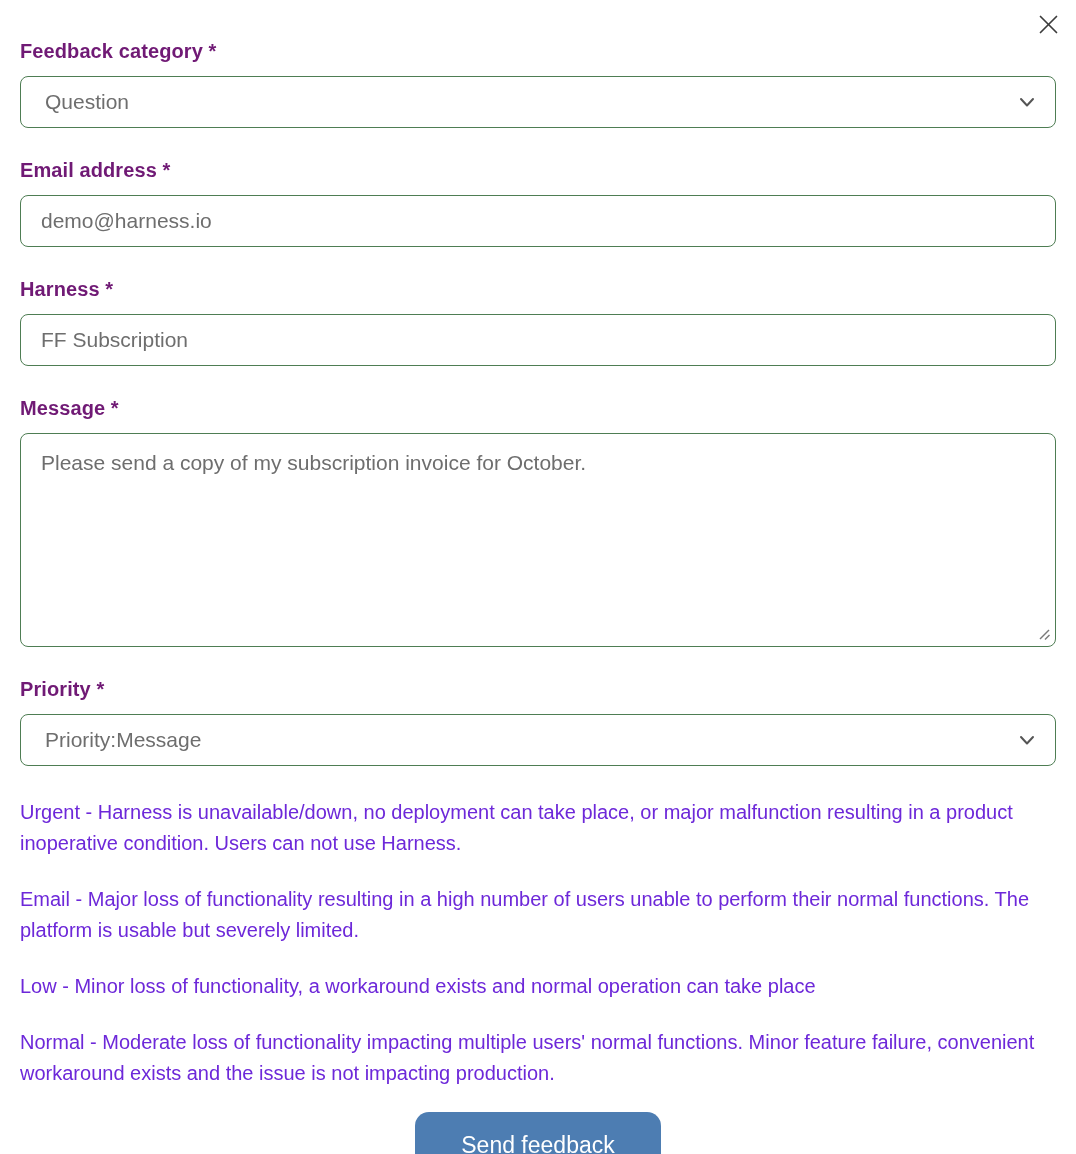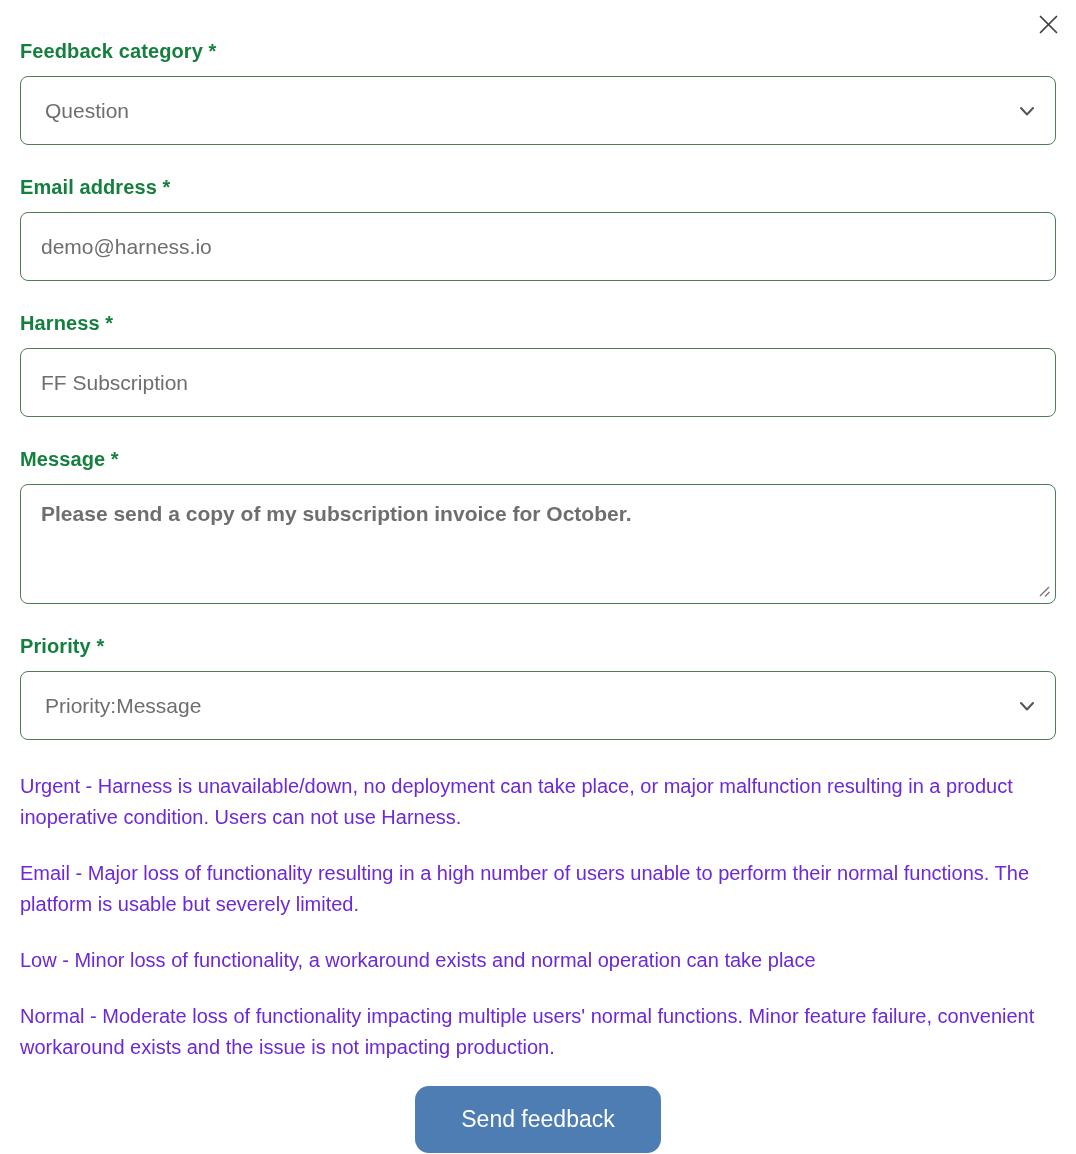--- a/index.html
+++ b/index.html
@@ -23,29 +23,29 @@
     display: flex;
     align-items: center;
     justify-content: center;
     cursor: pointer;
     background: none;
     border: none;
   }
   .field { margin-bottom: 31px; }
   .field-label {
     display: block;
-    color: #15803d;
+    color: #701a75;
     font-size: 20px;
     font-weight: bold;
     margin-bottom: 13px;
     letter-spacing: 0.1px;
   }
   .control {
     width: 100%;
-    height: 69px;
+    height: 52px;
     border: 1px solid #4e7d53;
     border-radius: 8px;
     background: #ffffff;
     font-family: "Liberation Sans", "DejaVu Sans", sans-serif;
     font-size: 21px;
     color: #6e6e6e;
   }
   .select-box {
     display: flex;
     align-items: center;
@@ -56,31 +56,30 @@
   .select-box .select-value { color: #6e6e6e; }
   .text-input {
     display: block;
     padding: 16px 20px;
     outline: none;
   }
   .textarea-wrap { position: relative; }
   .message-textarea {
     display: block;
     width: 100%;
-    height: 120px;
+    height: 214px;
     border: 1px solid #4e7d53;
     border-radius: 8px;
     padding: 15px 20px;
     font-family: "Liberation Sans", "DejaVu Sans", sans-serif;
     font-size: 21px;
     color: #6e6e6e;
     resize: none;
     outline: none;
     line-height: 1.35;
-    font-weight: bold;
   }
   .resize-handle {
     position: absolute;
     right: 5px;
     bottom: 6px;
     cursor: nwse-resize;
     line-height: 0;
   }
   .help-paragraph {
     color: #6d28d9;

